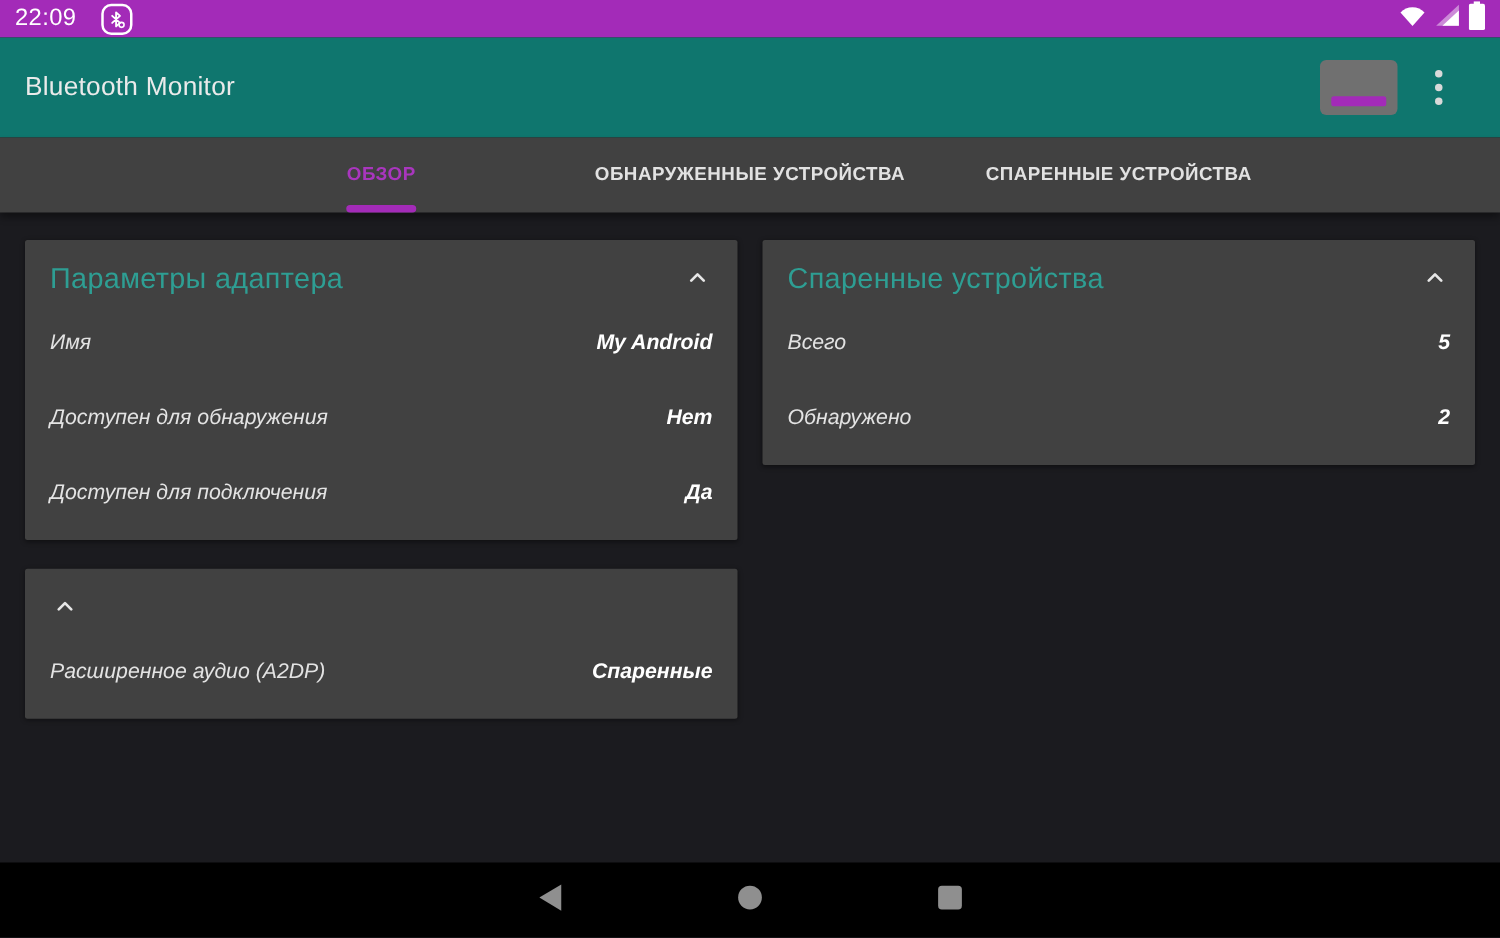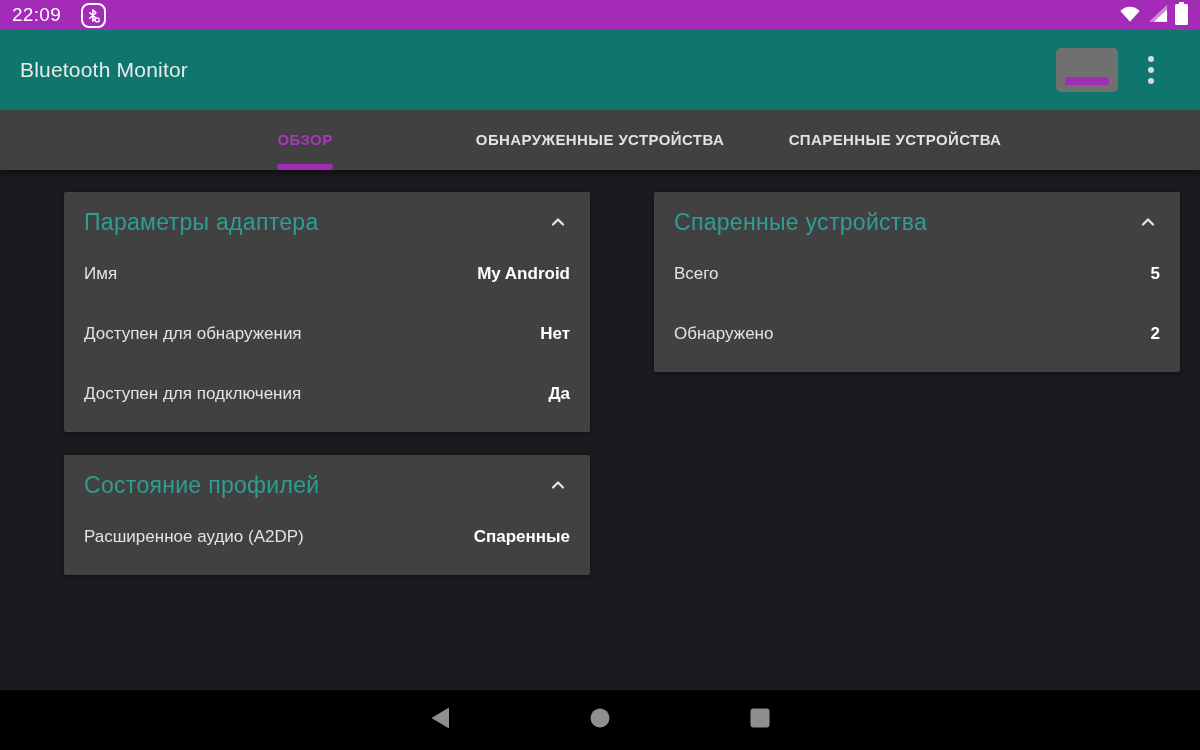--- a/index.html
+++ b/index.html
@@ -41,27 +41,27 @@
   .tab.selected { color:#A936BE; }
   .tab.selected .tab-label::after { content:""; position:absolute; left:0; right:0;
     bottom:-21px; height:6px; border-radius:3px; background:#A32BB8; }
 
   
   .content { position:absolute; top:170px; left:0; width:100%; height:520px;
     display:flex; gap:20px; padding:22px 20px; }
   .col { width:570px; display:flex; flex-direction:column; gap:23px; }
 
   .card { background:#414141; border-radius:2px; box-shadow:0 1px 4px rgba(0,0,0,.45);
-    padding:14px 20px 8px;margin-left:44px; }
+    padding:14px 20px 8px; }
   .card-header { display:flex; align-items:center; justify-content:space-between;
     height:32px; cursor:pointer; }
   .card-title { color:#2E9E93; font-size:23px; font-weight:400; letter-spacing:.3px; }
   .chevron { display:flex; align-items:center; justify-content:center; width:24px; height:24px; }
   .rows { margin-top:6px; }
-  .row { display:flex; align-items:center; justify-content:space-between; height:60px; }
+  .row { display:flex; align-items:center; justify-content:space-between; height:60px;font-style:italic; }
   .row .label { color:#E3E3E3; font-size:17px; font-weight:400; }
   .row .value { color:#FFFFFF; font-size:17px; font-weight:700; }
 
   
   .nav-bar { position:absolute; bottom:0; left:0; width:100%; height:60px;
     background:#000; display:flex; align-items:center; justify-content:center; }
   .nav-slot { width:160px; height:60px; display:flex; align-items:center;
     justify-content:center; cursor:pointer; }
 </style>
 </head>
@@ -149,21 +149,20 @@
           </div>
           <div class="row">
             <span class="label">Доступен для подключения</span>
             <span class="value">Да</span>
           </div>
         </div>
       </section>
 
       <section class="card">
         <header class="card-header">
-          <span class="card-title">Состояние профилей</span>
           <span class="chevron">
             <svg width="20" height="20" viewBox="0 0 24 24">
                 <path d="M6 15 L12 9 L18 15" fill="none" stroke="#E6E6E6" stroke-width="2.6" stroke-linecap="round" stroke-linejoin="round"></path>
               </svg>
           </span>
         </header>
         <div class="rows">
           <div class="row">
             <span class="label">Расширенное аудио (A2DP)</span>
             <span class="value">Спаренные</span>

